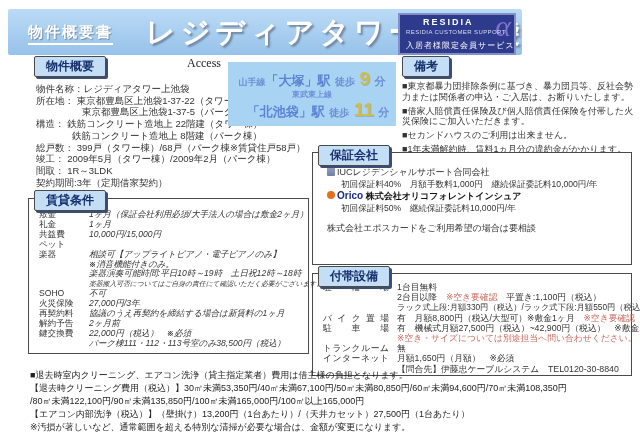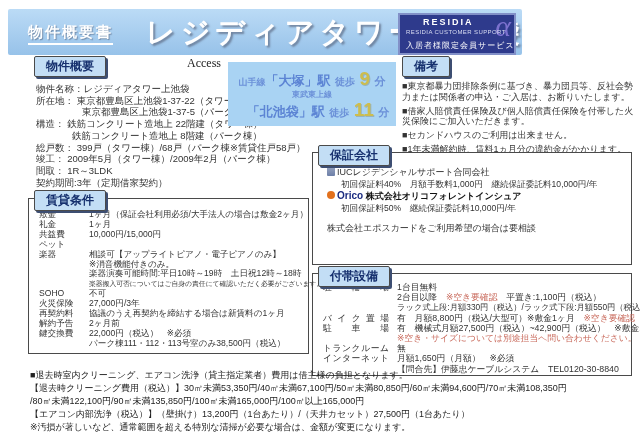--- a/index.html
+++ b/index.html
@@ -59,21 +59,21 @@
   .equip-row{display:flex;white-space:nowrap;}
   .equip-label{width:66px;flex-shrink:0;text-align:justify;text-align-last:justify;}
   .equip-val{padding-left:8px;}
   .red{color:#C96A5C;}
   .tight{font-size:8.3px;}
   
   .c-box{position:absolute;left:28px;top:198px;width:279px;height:154px;border:1.5px solid #4a4a4a;background:#fff;}
   .cond-rows{position:absolute;left:10px;top:11px;width:262px;font-size:8.6px;line-height:9.9px;}
   .cond-row{display:flex;white-space:nowrap;}
   .cond-label{width:50px;flex-shrink:0;}
-  .cond-val{flex:1;}
+  .cond-val{flex:1;font-style:italic;}
   .cond-small{font-size:6.8px;}
   
   .footnotes{position:absolute;left:30px;top:369px;width:604px;font-size:9px;line-height:13px;
     color:#222;white-space:nowrap;}
 </style>
 </head>
 <body>
 
 <div class="page">
 

